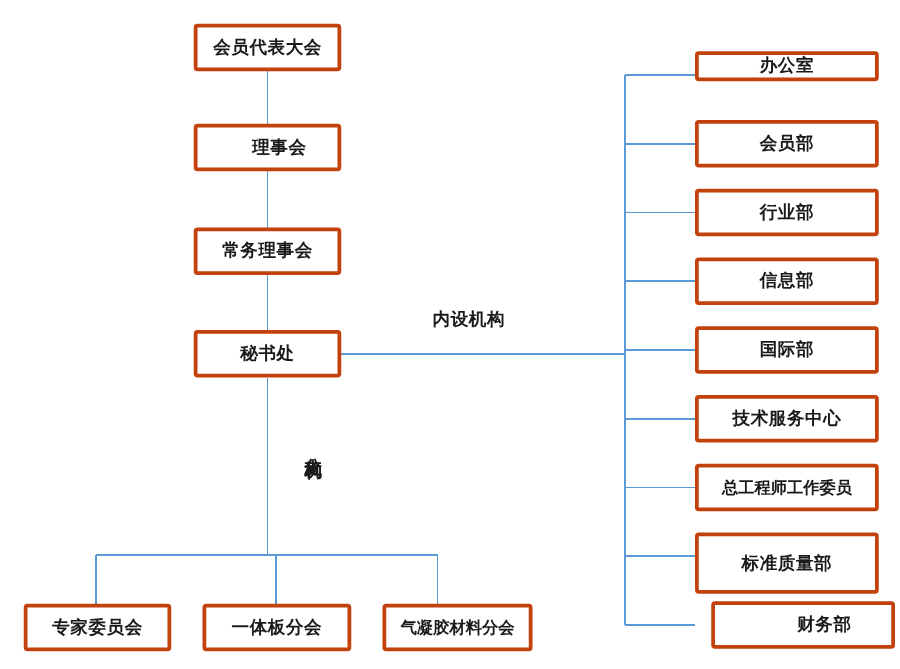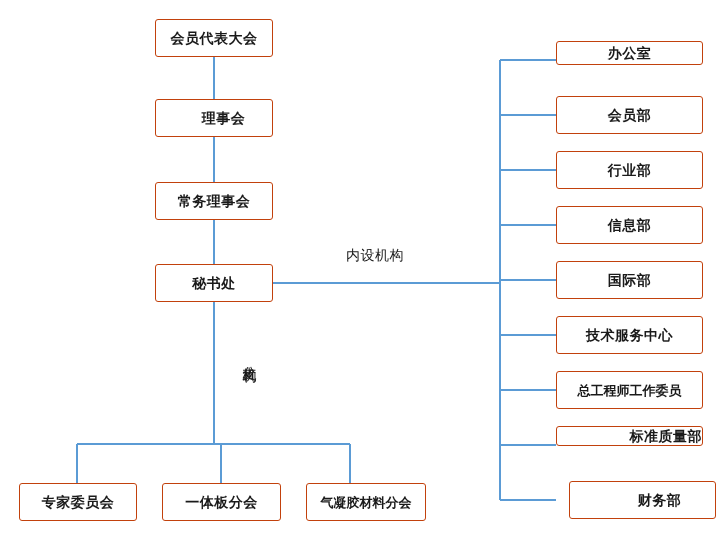--- a/index.html
+++ b/index.html
@@ -18,21 +18,21 @@
     position: absolute;
     left: 0;
     top: 0;
     width: 720px;
     height: 535px;
   }
   .node {
     position: absolute;
     box-sizing: border-box;
     background: #ffffff;
-    border: 1px solid #c2410c;
+    border: 3px solid #c2410c;
     border-radius: 3px;
     display: flex;
     align-items: center;
     justify-content: center;
     color: #1a1a1a;
     font-size: 14px;
     font-weight: bold;
     letter-spacing: 0.5px;
     line-height: 1;
     white-space: nowrap;
@@ -45,21 +45,21 @@
   .connector-layer {
     position: absolute;
     left: 0;
     top: 0;
     z-index: 1;
   }
   .edge-label {
     position: absolute;
     color: #1a1a1a;
     font-size: 14px;
-    font-weight: normal;
+    font-weight: bold;
     letter-spacing: 0.5px;
     white-space: nowrap;
     z-index: 3;
     background: #ffffff;
     padding: 1px 3px;
   }
   .edge-label.vertical {
     writing-mode: vertical-rl;
     text-orientation: upright;
     white-space: nowrap;
@@ -121,21 +121,21 @@
 </div>
 <div class="node" style="left:556px;top:261px;width:147px;height:38px;">
   <span>国际部</span>
 </div>
 <div class="node" style="left:556px;top:316px;width:147px;height:38px;">
   <span>技术服务中心</span>
 </div>
 <div class="node small-text" style="left:556px;top:371px;width:147px;height:38px;">
   <span>总工程师工作委员</span>
 </div>
-<div class="node" style="left:556px;top:426px;width:147px;height:20px;justify-content:flex-end;">
+<div class="node" style="left:556px;top:426px;width:147px;height:49px;">
   <span>标准质量部</span>
 </div>
 <div class="node" style="left:569px;top:481px;width:147px;height:38px;padding-left:34px;">
   <span>财务部</span>
 </div>
 
 <div class="node" style="left:19px;top:483px;width:118px;height:38px;">
   <span>专家委员会</span>
 </div>
 <div class="node" style="left:162px;top:483px;width:119px;height:38px;">

